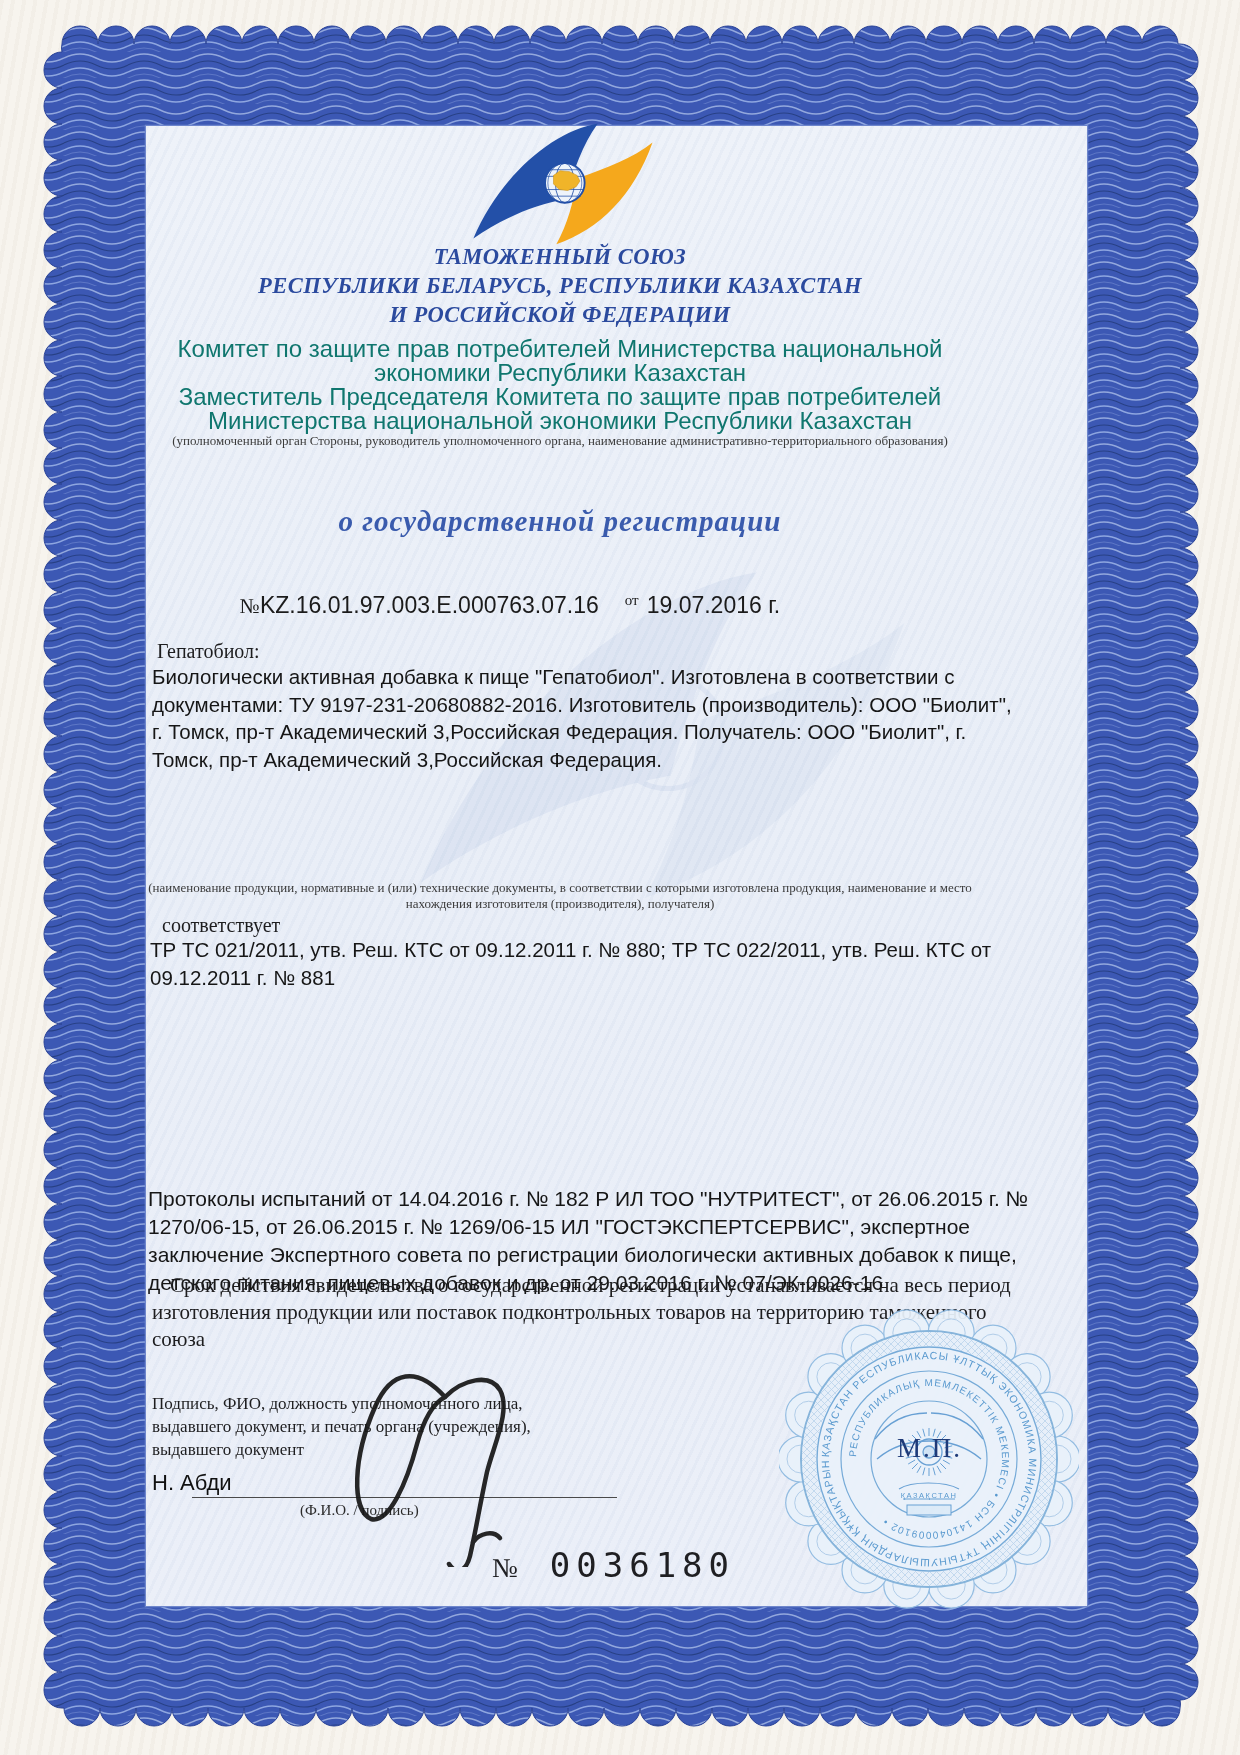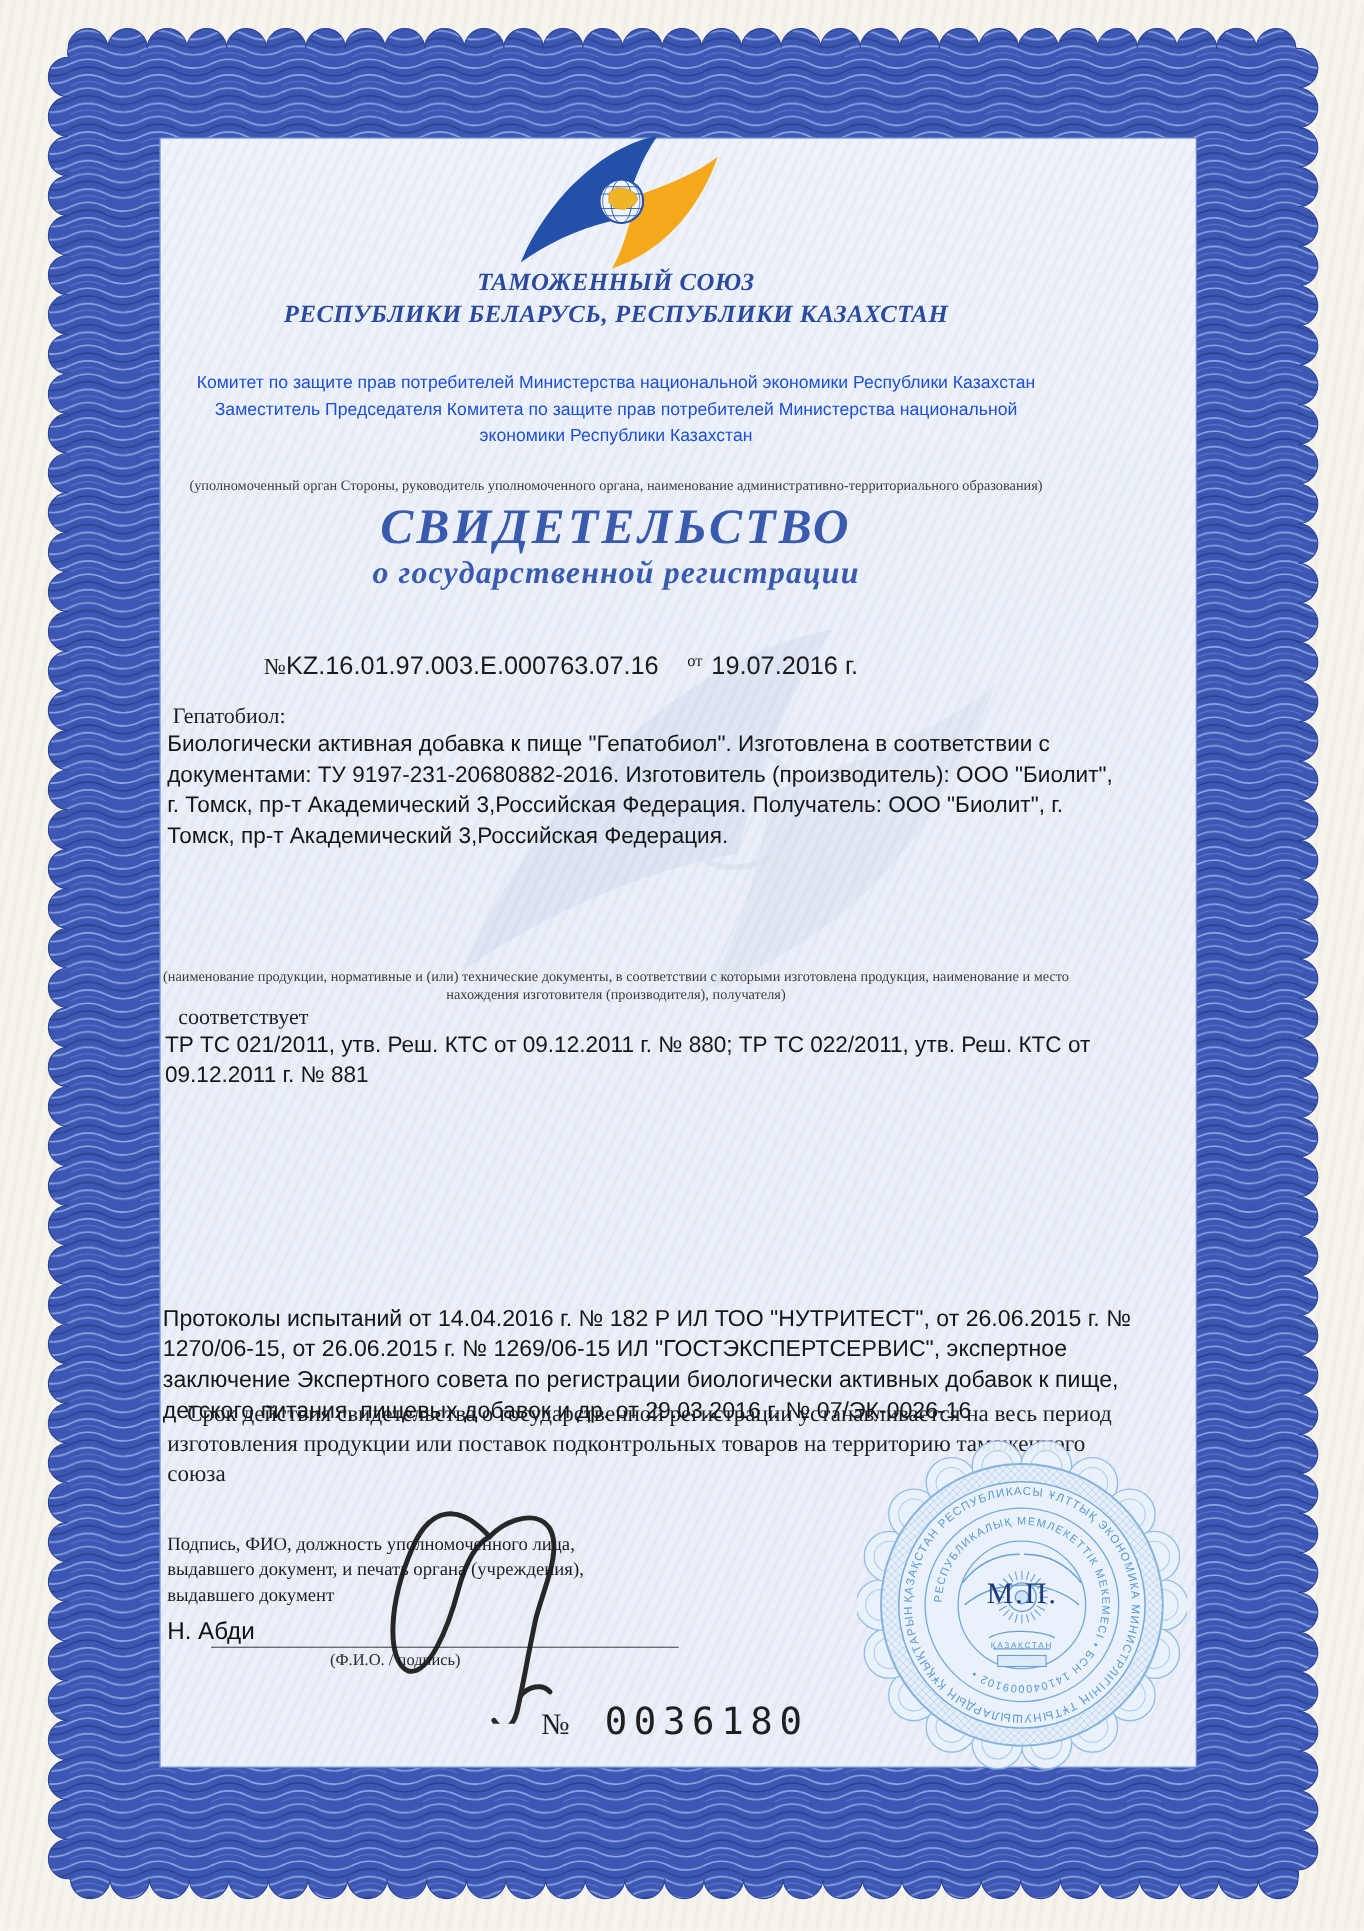--- a/index.html
+++ b/index.html
@@ -22,21 +22,21 @@
   }
   .content{left:0;top:0;width:1129px;height:1755px;z-index:5;}
   
   .ctr{text-align:center;}
   .hdr-blue{
     color:#2b4a9e;font-weight:bold;font-style:italic;
     font-size:22.5px;line-height:29px;letter-spacing:.5px;
   }
   .authority{
     font-family:"Liberation Sans","DejaVu Sans",sans-serif;
-    color:#1d4ed8;font-size:16px;line-height:24px;
+    color:#0f766e;font-size:24px;line-height:24px;
   }
   .small-cap{color:#3a3a3a;font-size:13px;line-height:16px;}
   .title-main{
     color:#3a5bad;font-weight:bold;font-style:italic;
     font-size:45px;letter-spacing:3px;line-height:48px;
   }
   .title-sub{
     color:#3a5bad;font-weight:bold;font-style:italic;
     font-size:29px;letter-spacing:1px;
   }
@@ -97,29 +97,29 @@
       <ellipse cx="113" cy="71" rx="10" ry="21" fill="none" stroke="#2350a8" stroke-width=".9"></ellipse>
       <ellipse cx="113" cy="71" rx="18" ry="21" fill="none" stroke="#2350a8" stroke-width=".7"></ellipse>
       <path d="M93,64 H133 M93,78 H133 M96,57 H130 M96,85 H130" stroke="#2350a8" stroke-width=".8" fill="none"></path>
       <path d="M101,63 l7,-5 10,1 8,4 3,6 -4,6 -9,4 -9,-1 -6,-6 Z" fill="#f0b429" stroke="#c98f15" stroke-width=".6"></path>
     </g>
   </svg>
 
   <div class="abs ctr" style="left:110px;top:242px;width:900px;z-index:6">
     <div class="hdr-blue">ТАМОЖЕННЫЙ СОЮЗ</div>
     <div class="hdr-blue">РЕСПУБЛИКИ БЕЛАРУСЬ, РЕСПУБЛИКИ КАЗАХСТАН</div>
+    <div class="hdr-blue">И РОССИЙСКОЙ ФЕДЕРАЦИИ</div>
   </div>
 
   <div class="abs ctr authority" style="left:155px;top:337px;width:810px;z-index:6">
     <div>Комитет по защите прав потребителей Министерства национальной экономики Республики Казахстан</div>
     <div>Заместитель Председателя Комитета по защите прав потребителей Министерства национальной экономики Республики Казахстан</div>
   </div>
   <div class="abs ctr small-cap" style="left:110px;top:433px;width:900px;z-index:6">(уполномоченный орган Стороны, руководитель уполномоченного органа, наименование административно-территориального образования)</div>
 
-  <div class="abs ctr title-main" style="left:110px;top:455px;width:900px;z-index:6">СВИДЕТЕЛЬСТВО</div>
   <div class="abs ctr title-sub" style="left:110px;top:505px;width:900px;z-index:6">о государственной регистрации</div>
 
   <div class="abs ctr numrow" style="left:60px;top:592px;width:900px;z-index:6">
     <span class="no-sign">№</span><span>KZ.16.01.97.003.E.000763.07.16</span><span class="ot">от</span><span>19.07.2016 г.</span>
   </div>
 
   <div class="abs serif-body" style="left:157px;top:638px;z-index:6;font-size:20px">Гепатобиол:</div>
   <div class="abs sans-body" style="left:152px;top:663px;width:868px;z-index:6">Биологически активная добавка к пище "Гепатобиол". Изготовлена в соответствии с документами: ТУ 9197-231-20680882-2016. Изготовитель (производитель): ООО "Биолит", г. Томск, пр-т Академический 3,Российская Федерация.  Получатель: ООО "Биолит", г. Томск, пр-т Академический 3,Российская Федерация.</div>
   <div class="abs ctr small-cap" style="left:130px;top:880px;width:860px;z-index:6">(наименование продукции, нормативные и (или) технические документы, в соответствии с которыми изготовлена продукция, наименование и место нахождения изготовителя (производителя), получателя)</div>
 

